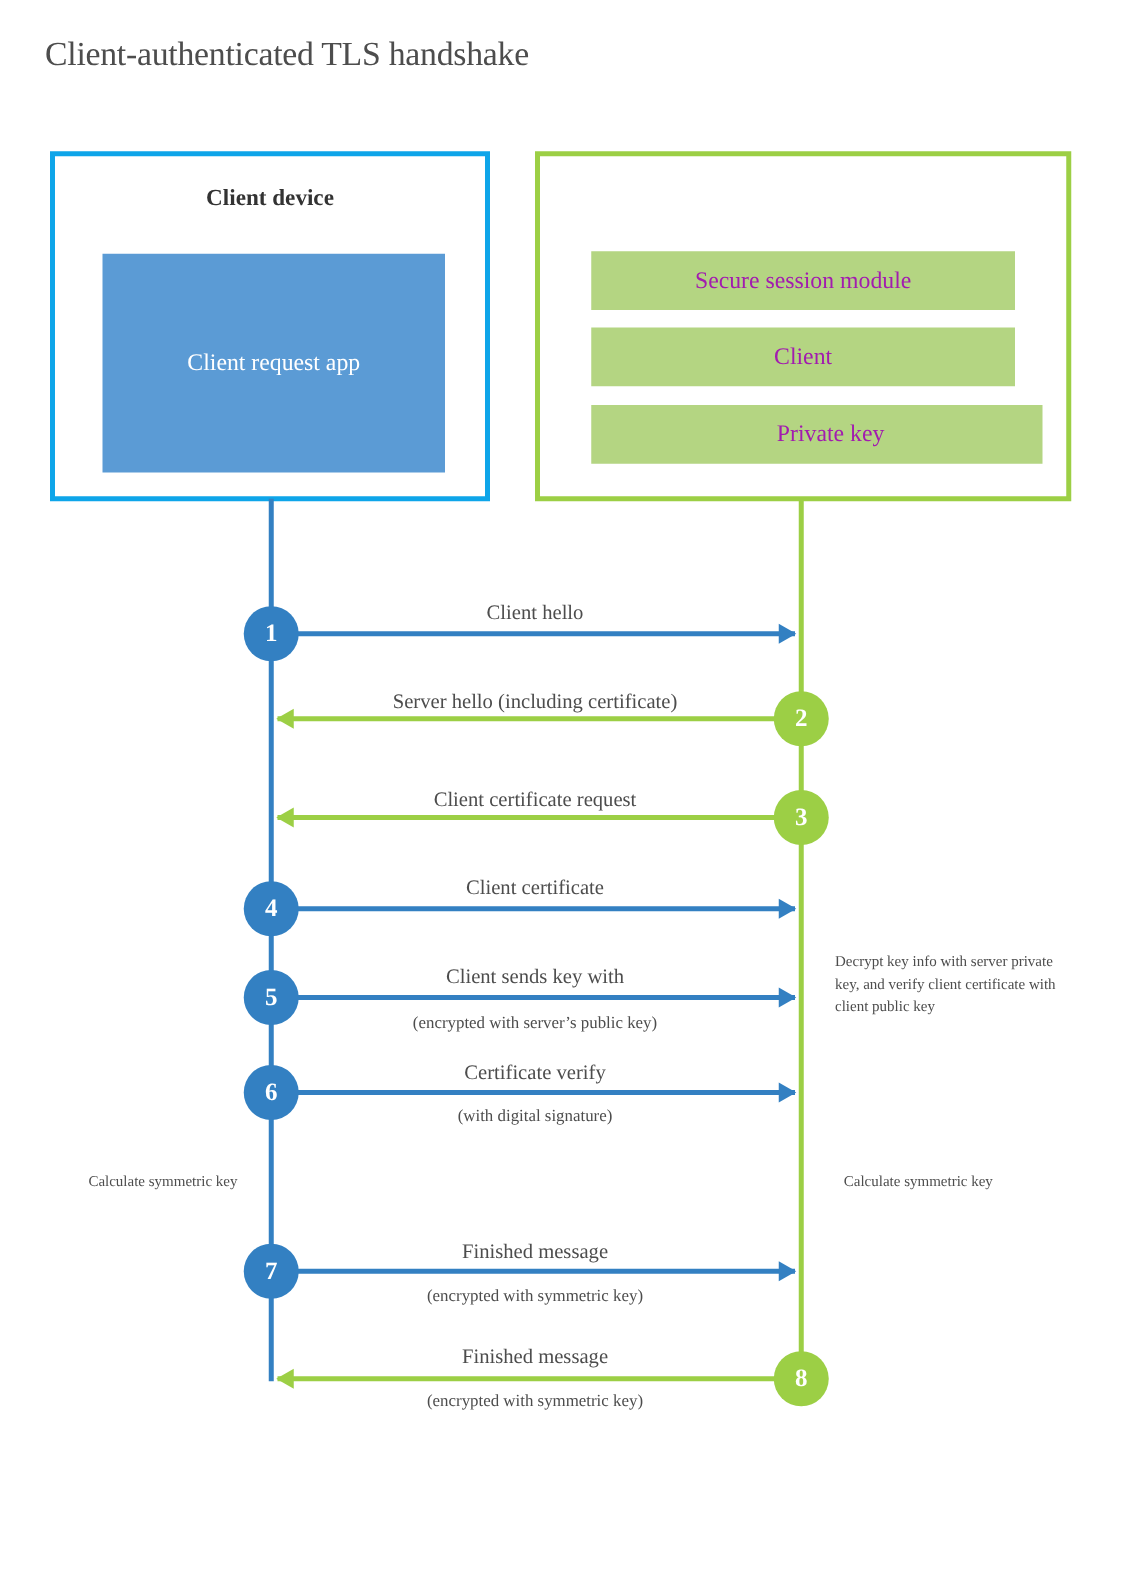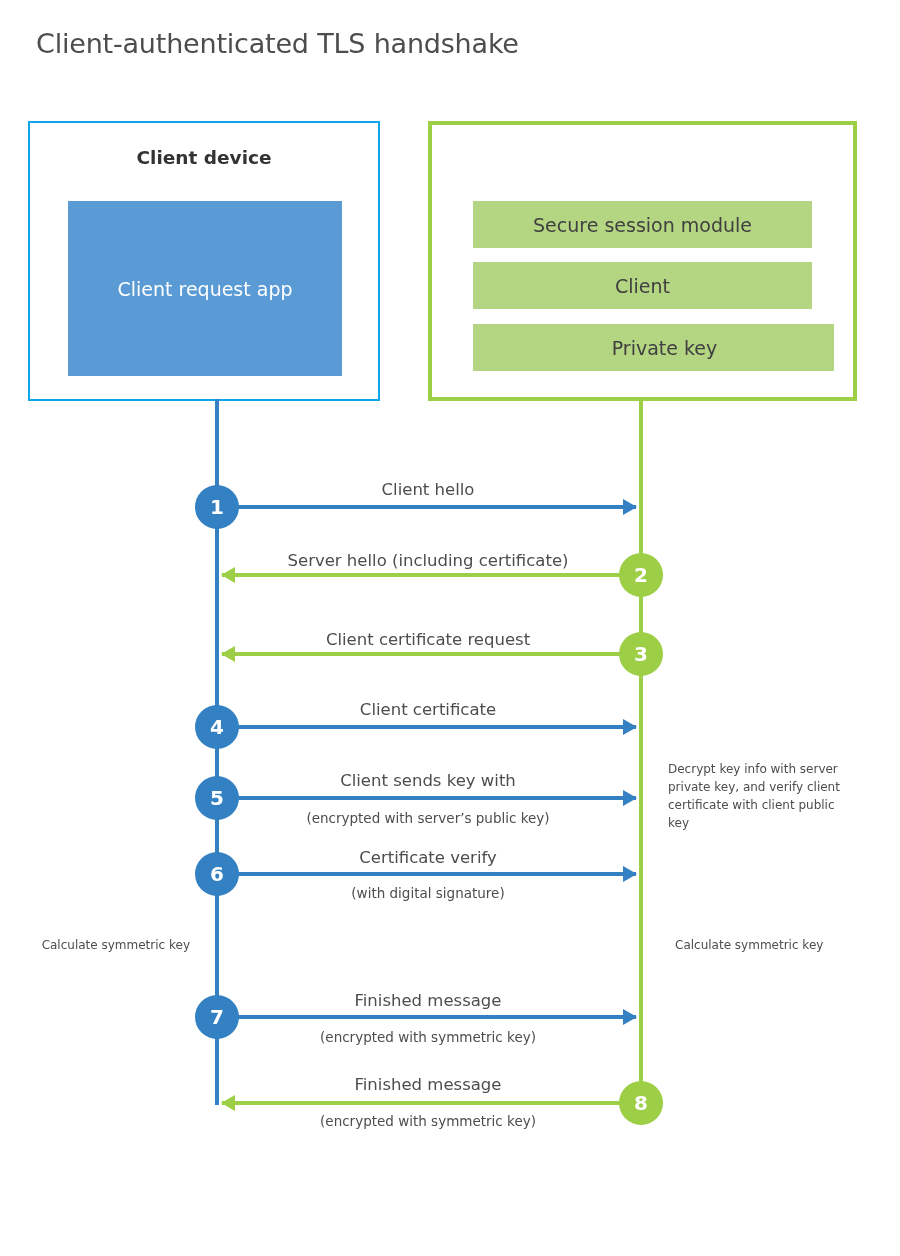--- a/index.html
+++ b/index.html
@@ -10,20 +10,21 @@
   body {
     font-family: "DejaVu Sans", "Liberation Sans", sans-serif;
     color: #3d3d3d;
   }
   #canvas {
     position: relative;
     width: 897px;
     height: 1256px;
     background: #ffffff;
     overflow: hidden;
+    font-family: Liberation Serif, serif;
   }
 
   
   .diagram-title {
     position: absolute;
     left: 36px;
     top: 28px;
     font-size: 27px;
     font-weight: 400;
     color: #4d4d4d;
@@ -31,25 +32,25 @@
     white-space: nowrap;
   }
 
   
   .party-box {
     position: absolute;
     background: #ffffff;
     box-sizing: border-box;
   }
   .party-box.client {
-    left: 28px;
+    left: 40px;
     top: 121px;
     width: 352px;
     height: 280px;
-    border: 2px solid #0ea5e9;
+    border: 4px solid #0ea5e9;
     padding-left: 40px;
   }
   .party-box.server {
     left: 428px;
     top: 121px;
     width: 429px;
     height: 280px;
     border: 4px solid #9ccf45;
   }
   .party-title {
@@ -78,21 +79,21 @@
     align-items: center;
     justify-content: center;
     text-align: center;
   }
   .server-bar {
     position: absolute;
     left: 41px;
     width: 339px;
     height: 47px;
     background: #b4d582;
-    color: #404040;
+    color: #a21caf;
     font-size: 19px;
     display: flex;
     align-items: center;
     justify-content: center;
     text-align: center;
   }
   .server-bar.b0 { top: 76px; }
   .server-bar.b1 { top: 137px; }
   .server-bar.b2 { top: 199px; padding-left: 22px; }
 

